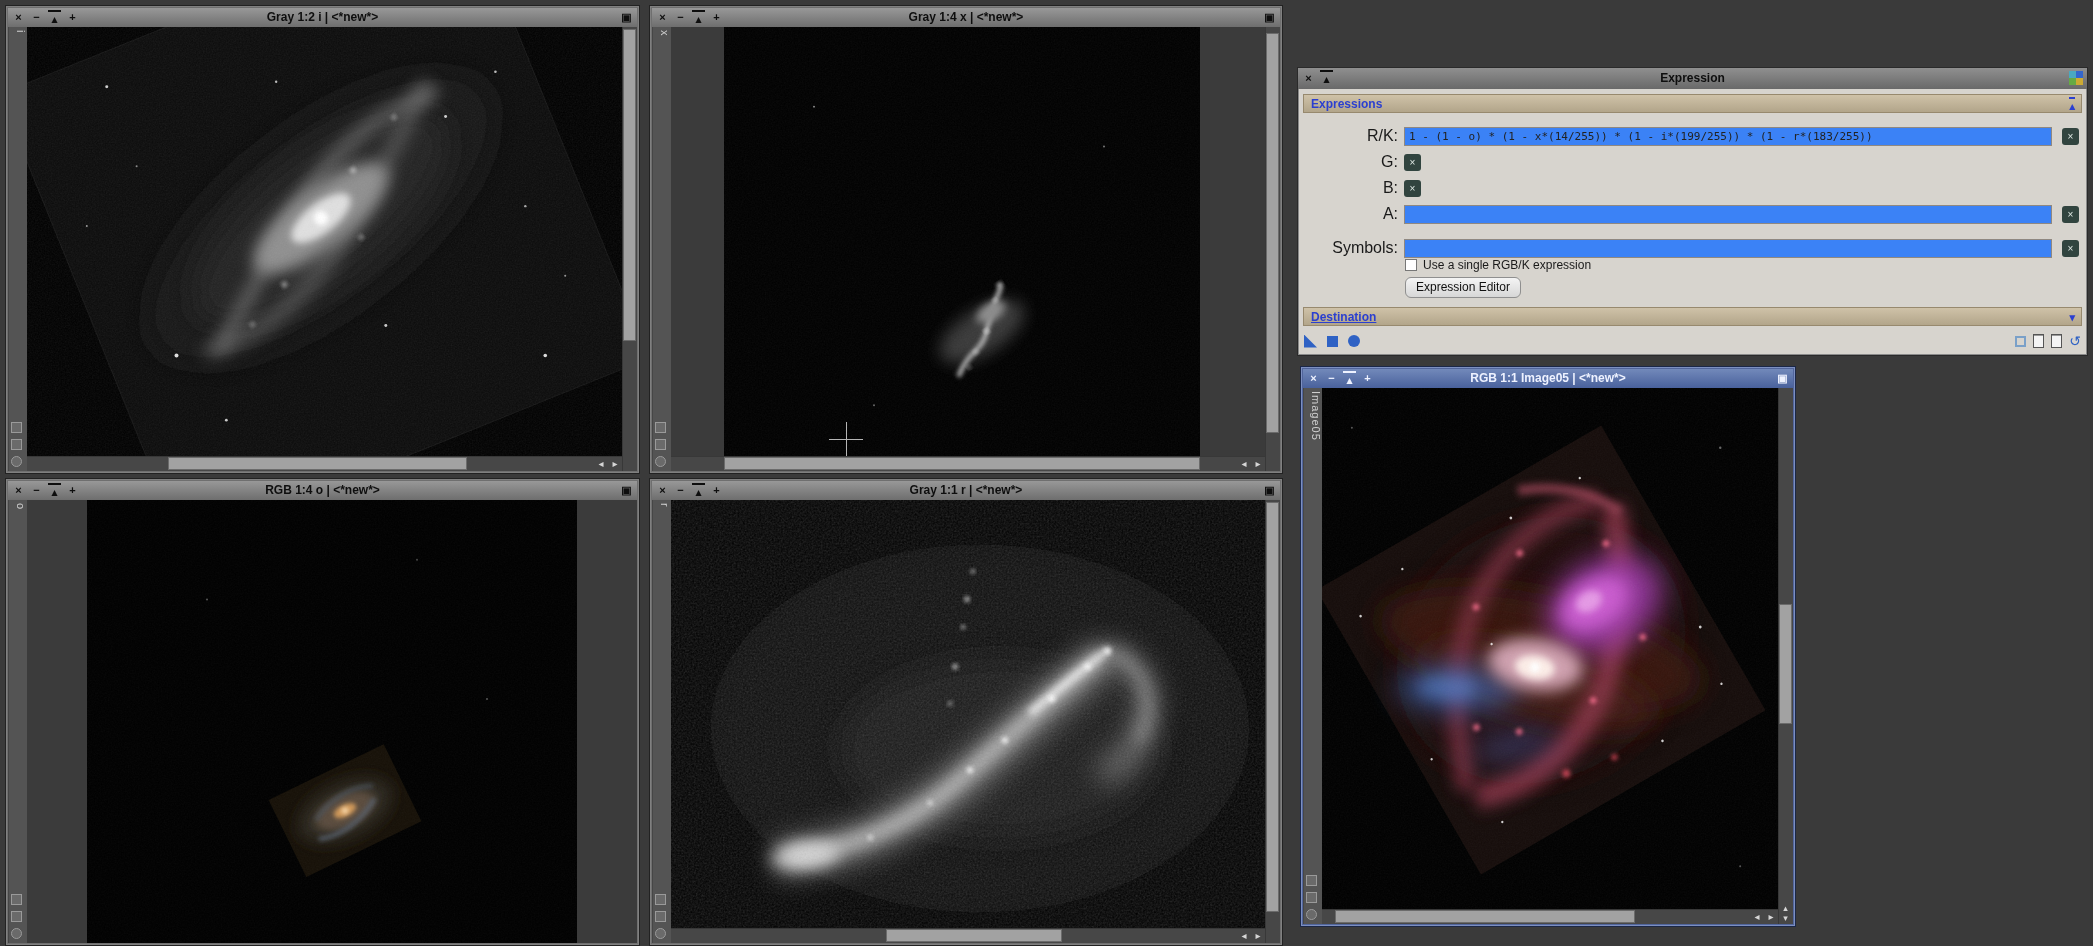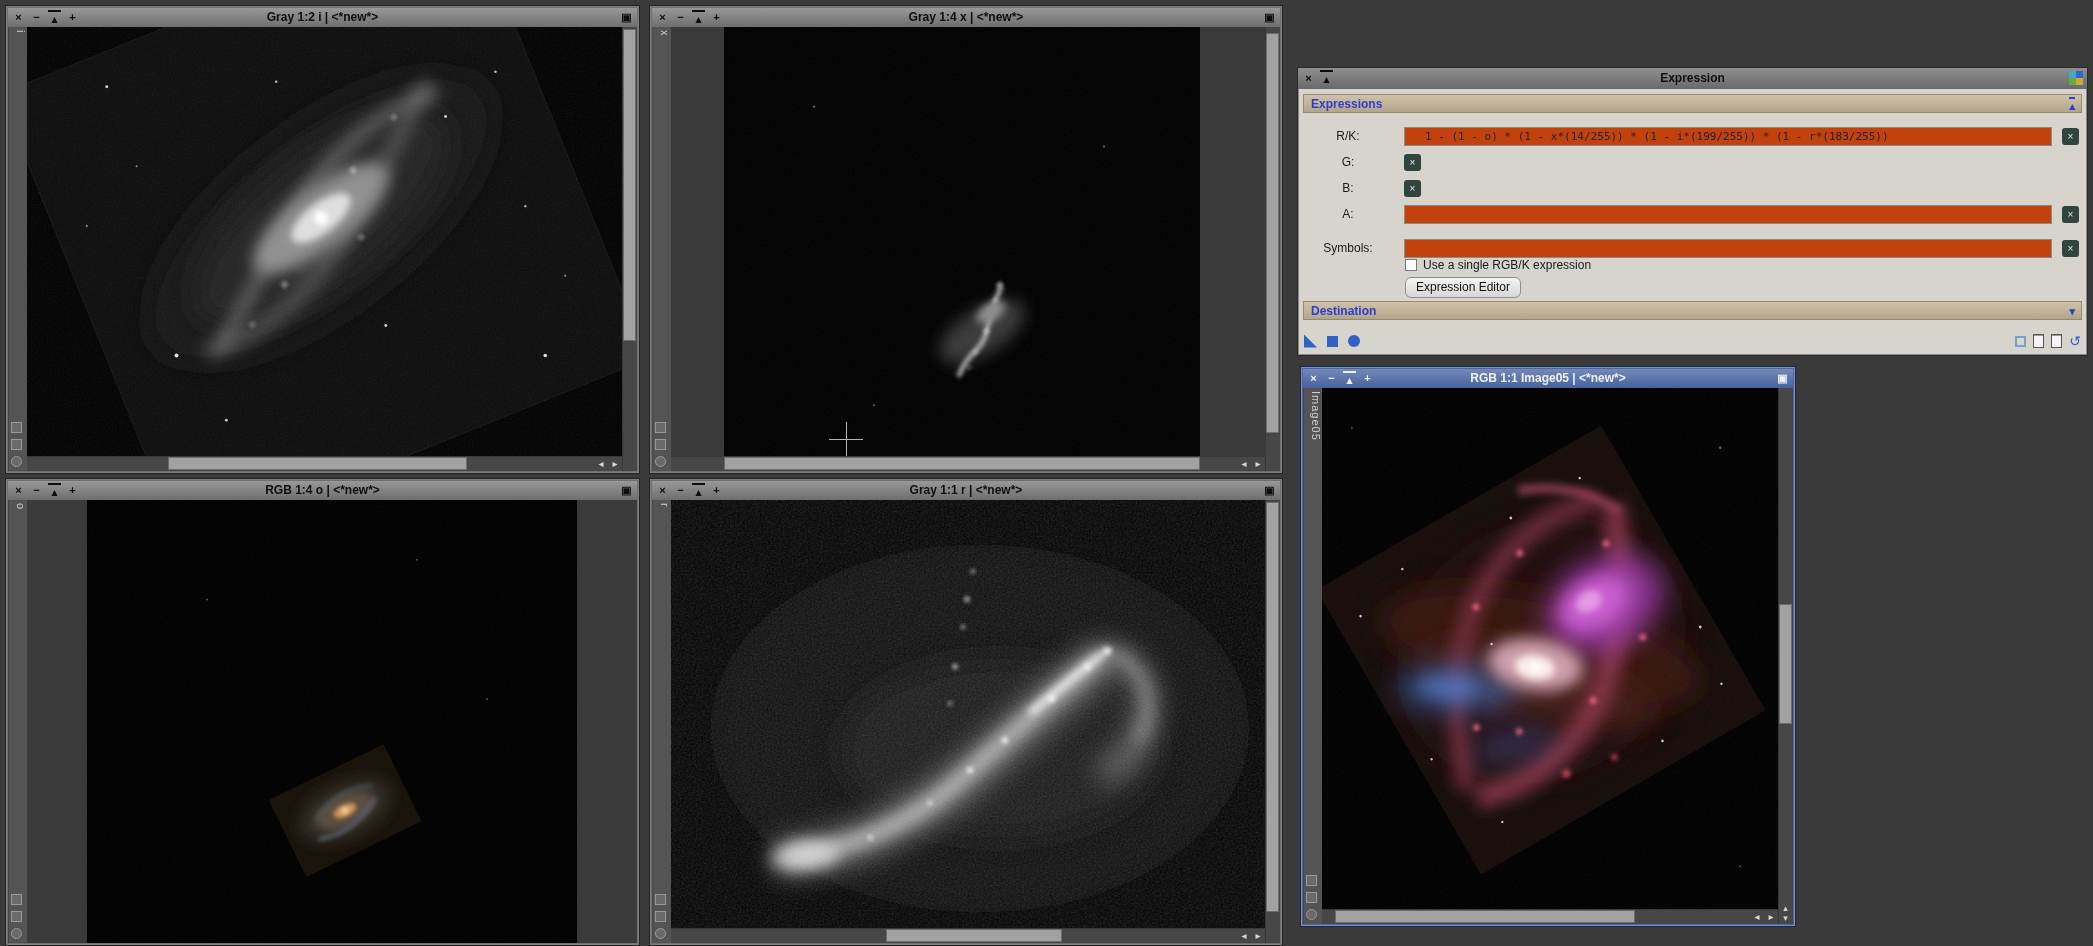--- a/index.html
+++ b/index.html
@@ -66,25 +66,25 @@
   .pm-proc-icon i{display:block;}
   .pm-body{position:absolute;left:0;right:0;top:21px;bottom:0;}
   .pm-header{
     position:absolute;left:5px;right:5px;height:19px;line-height:19px;
     background:linear-gradient(#cfc2a8,#b2a58a);border:1px solid #97896e;
     box-sizing:border-box;color:#2b3fd0;font-size:12px;font-weight:bold;
     padding:0 7px;
   }
   .pm-header .sec-arrow{position:absolute;right:6px;top:0;color:#2b3fd0;font-size:11px;}
   .pm-row{position:absolute;left:0;right:0;height:20px;display:flex;align-items:center;}
-  .pm-label{width:100px;text-align:center;padding-right:6px;font-size:12px;color:#1a1a1a;flex:0 0 100px;}
+  .pm-label{width:100px;text-align:right;padding-right:6px;font-size:16px;color:#1a1a1a;flex:0 0 100px;}
   .pm-input{
-    flex:1;height:19px;border:1px solid #8f8881;background:#c2410c;
+    flex:1;height:19px;border:1px solid #8f8881;background:#3b82f6;
     font-family:"DejaVu Sans Mono",monospace;font-size:11px;color:#222;
-    padding:0 20px;margin-right:10px;box-sizing:border-box;outline:none;
+    padding:0 4px;margin-right:10px;box-sizing:border-box;outline:none;
   }
   .pm-clear{
     width:17px;height:17px;flex:0 0 17px;margin-right:8px;border-radius:3px;
     background:#31443f;color:#dfe9e4;font-size:10px;line-height:17px;text-align:center;
     cursor:default;
   }
   .pm-checkrow{position:absolute;left:107px;display:flex;align-items:center;gap:6px;height:16px;}
   .pm-checkbox{width:12px;height:12px;background:#fff;border:1px solid #777;box-sizing:border-box;}
   .pm-checklabel{font-size:12px;color:#1a1a1a;}
   .pm-btn{
@@ -424,21 +424,21 @@
       <span class="pm-clear">×</span>
     </div>
 
     <div class="pm-checkrow" style="top:168px;">
       <span class="pm-checkbox"></span>
       <span class="pm-checklabel">Use a single RGB/K expression</span>
     </div>
 
     <button class="pm-btn" style="top:188px;">Expression Editor</button>
 
-    <div class="pm-header" style="top:212px;">
+    <div class="pm-header" style="top:218px;text-decoration:underline;">
       <span>Destination</span>
       <span class="sec-arrow">▾</span>
     </div>
 
     <div class="pm-toolbar">
       <span class="pm-tools-left">
         <span class="tool-tri"></span>
         <span class="tool-sq"></span>
         <span class="tool-ci"></span>
       </span>

